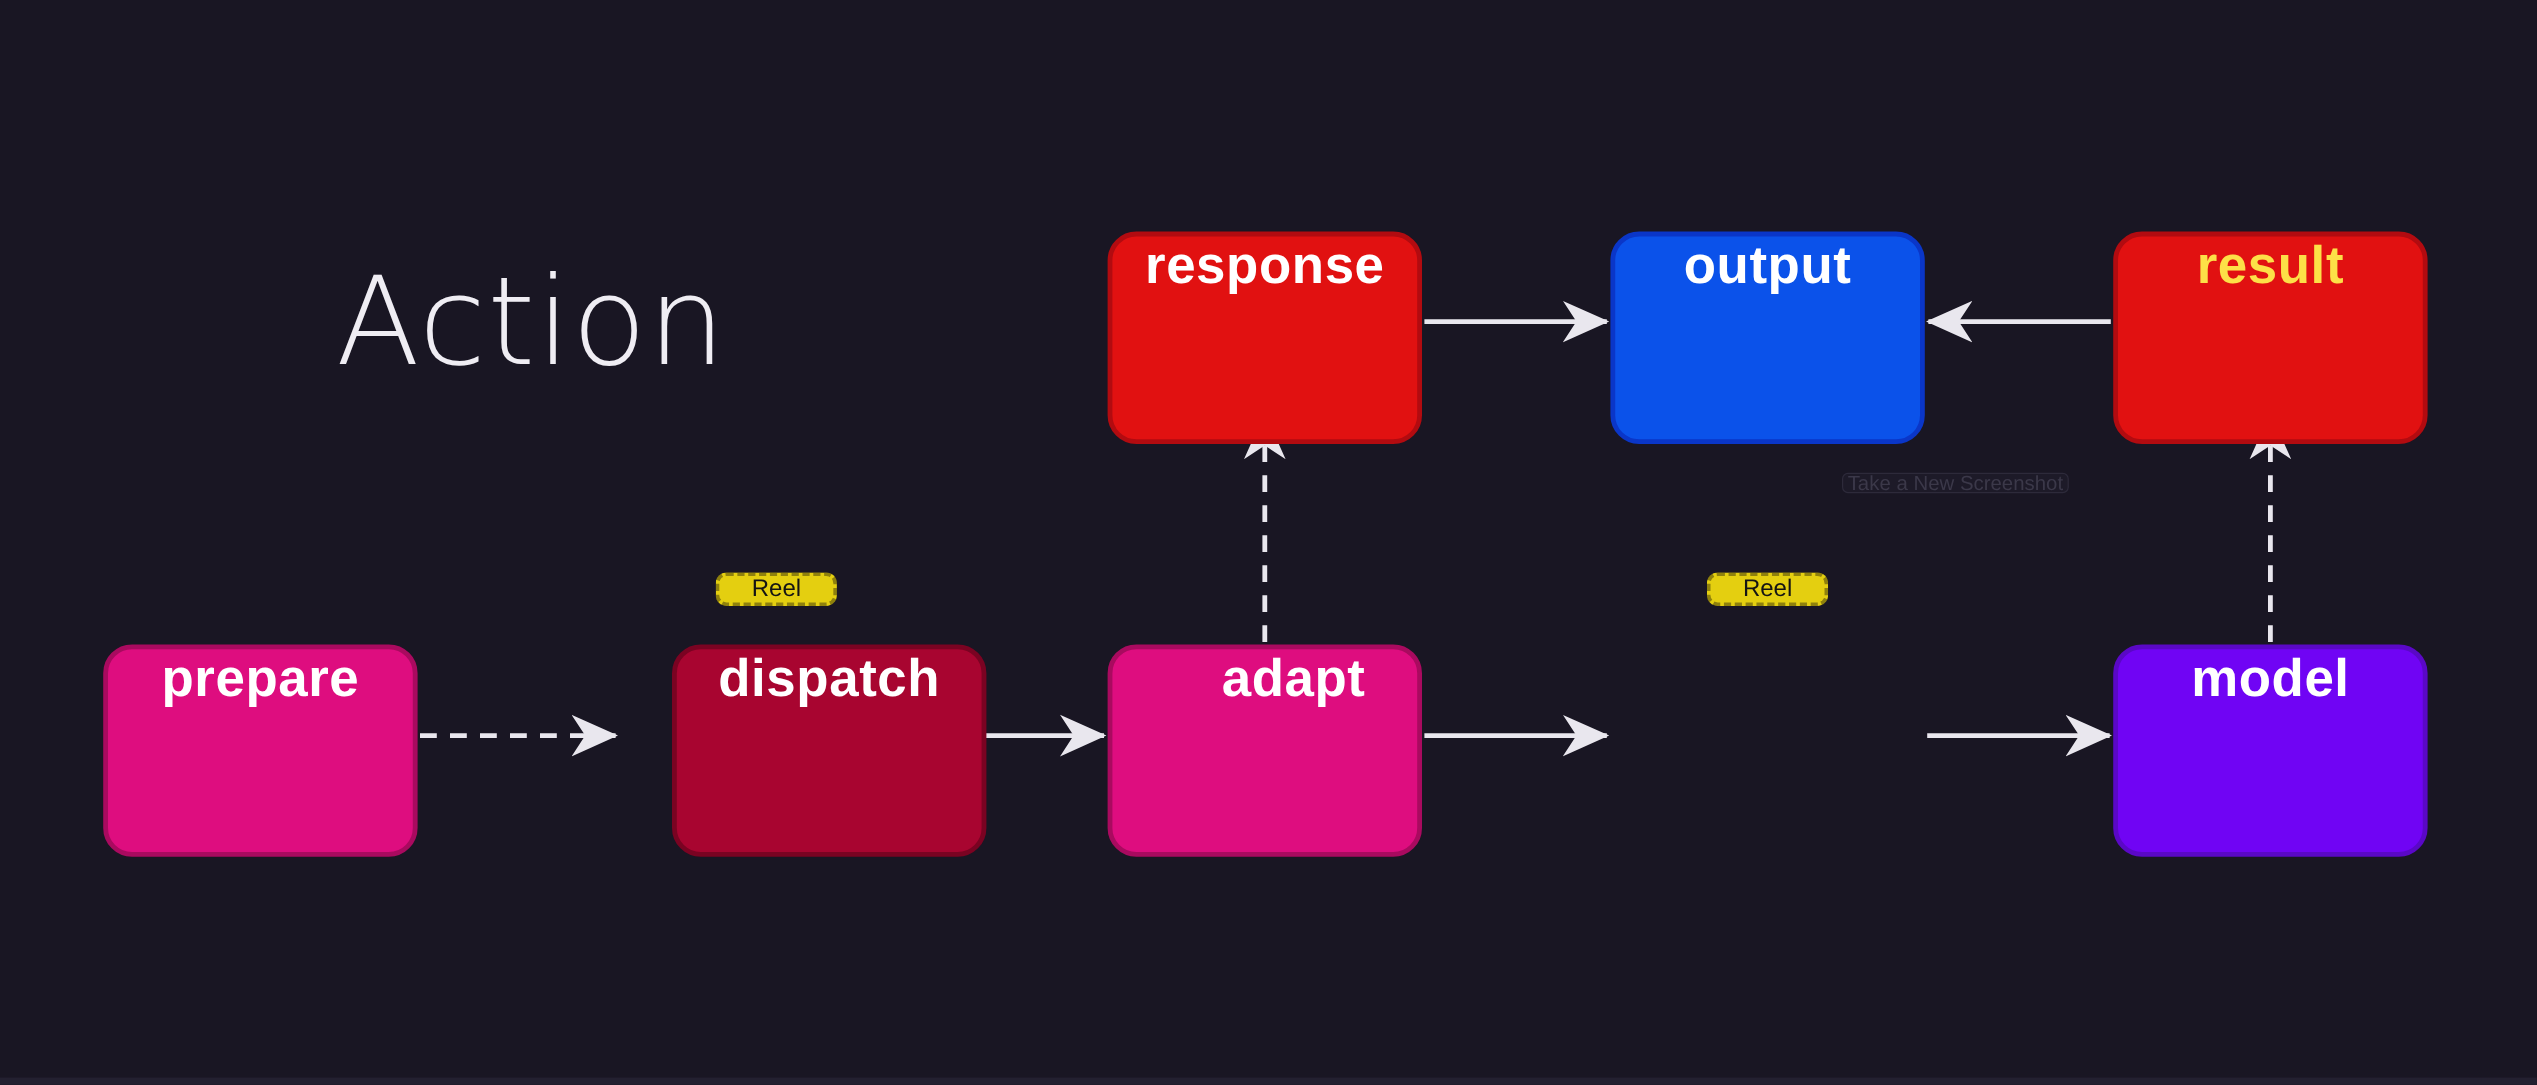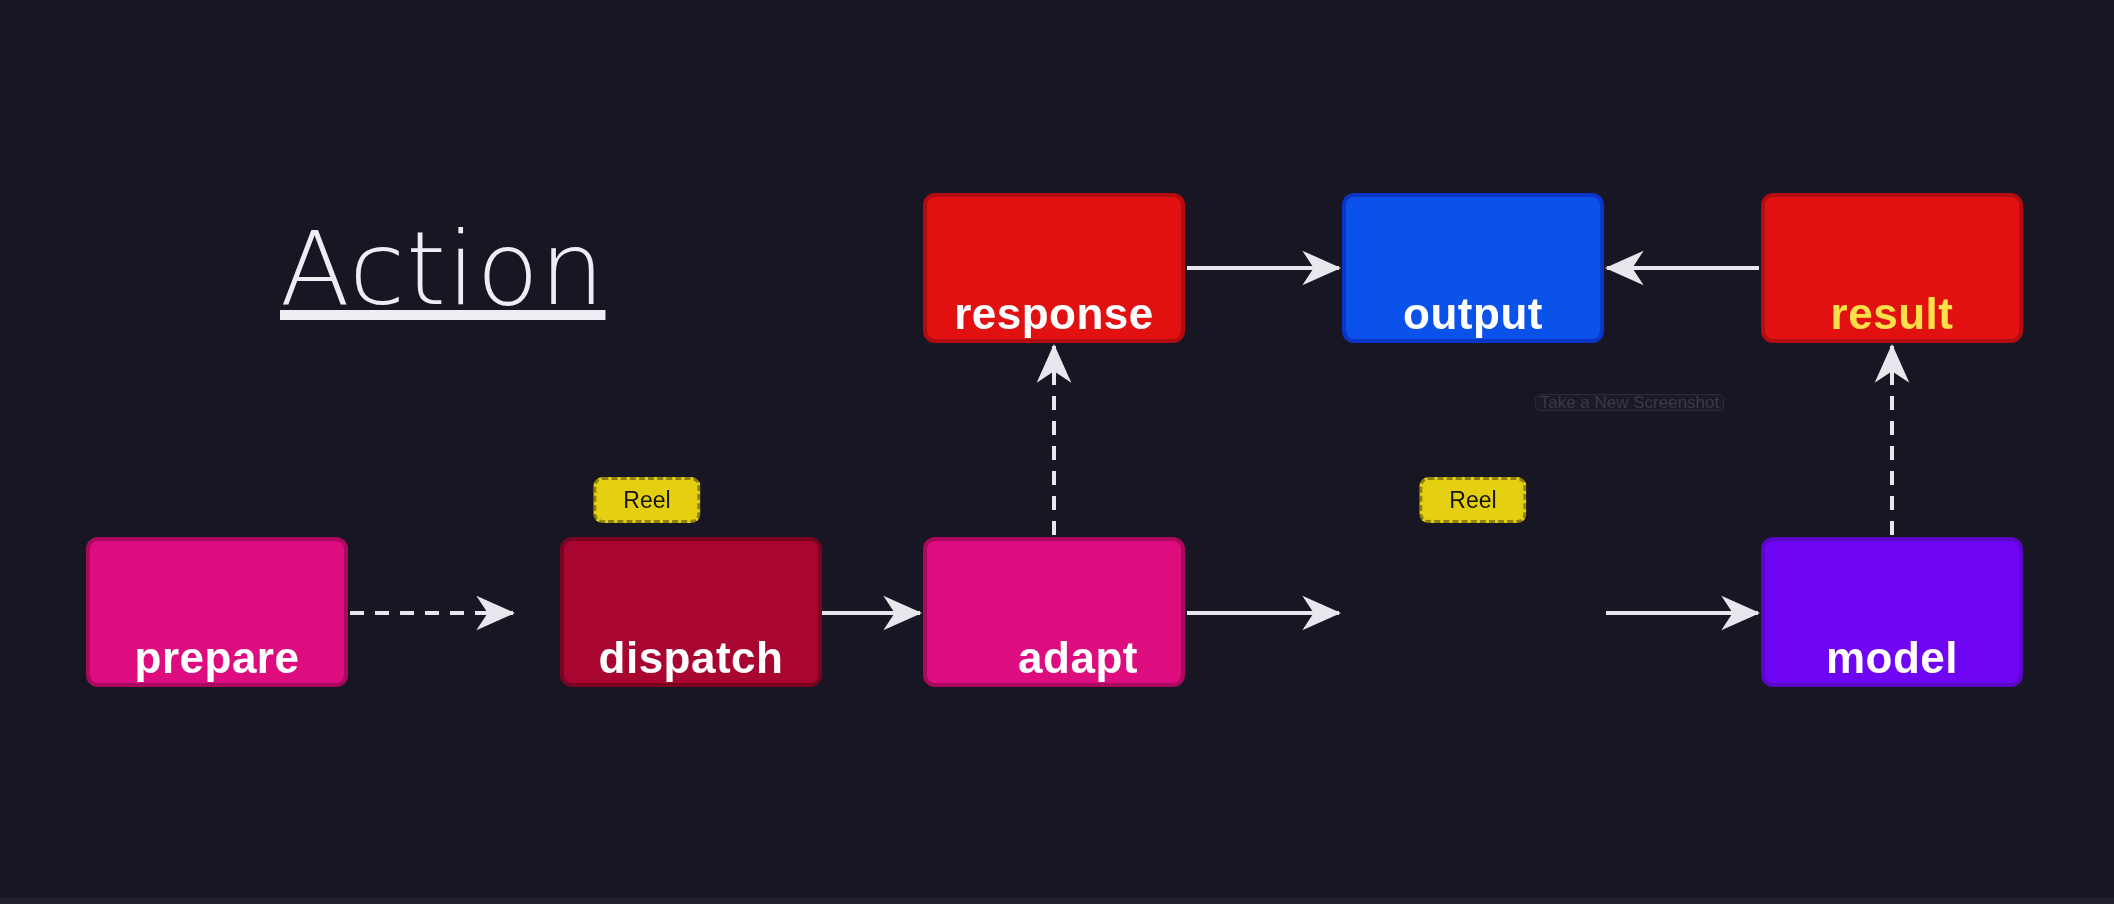--- a/index.html
+++ b/index.html
@@ -7,43 +7,43 @@
     width:2114px;height:904px;position:relative;overflow:hidden;
     background:#191623;
     font-family:"Liberation Sans",sans-serif;
   }
   .canvas{position:absolute;inset:0;}
   .bottom-strip{position:absolute;left:0;bottom:0;width:100%;height:6px;background:#232030;}
   .title{
     position:absolute;left:280px;top:218px;
     font-family:"DejaVu Sans","Liberation Sans",sans-serif;
     font-weight:200;font-size:102px;line-height:1;
-    color:#efedf3;letter-spacing:1px;text-decoration:underline;
+    color:#efedf3;letter-spacing:1px;
   }
   .edge-layer{position:absolute;left:0;top:0;width:2114px;height:904px;pointer-events:none;}
   .node{
-    position:absolute;width:262px;height:150px;box-sizing:border-box;
-    border:4px solid #000;border-radius:12px;
-    display:flex;align-items:flex-end;justify-content:center;
+    position:absolute;width:262px;height:177px;box-sizing:border-box;
+    border:4px solid #000;border-radius:24px;
+    display:flex;align-items:flex-start;justify-content:center;
   }
   .node-label{font-weight:700;font-size:44px;color:#ffffff;letter-spacing:0.5px;}
   #node-prepare {left:86px;  top:537px;}
   #node-dispatch{left:516px; top:537px;}
   #node-adapt   {left:923px; top:537px;}
   #node-fetch   {left:1342px;top:537px;}
   #node-model   {left:1761px;top:537px;}
   #node-response{left:923px; top:193px;}
   #node-output  {left:1342px;top:193px;}
   #node-result  {left:1761px;top:193px;}
   .badge{
     position:absolute;transform:translateX(-50%);
-    box-sizing:border-box;height:46px;padding:5px 27px;
+    box-sizing:border-box;height:28px;padding:5px 27px;
     border:3px dashed #8f810c;border-radius:9px;
     background:#e4cf10;color:#141414;
-    font-size:23px;line-height:30px;
+    font-size:20px;line-height:30px;
     display:flex;align-items:center;justify-content:center;
   }
   #badge-dispatch{left:647px;top:477px;}
   #badge-fetch{left:1473px;top:477px;}
   .ghost-button{
     position:absolute;left:1535px;top:394px;width:189px;height:17px;box-sizing:border-box;
     border:1px solid #2d2a3a;border-radius:5px;background:#1d1a28;
     color:#3b3849;font-size:17px;
     display:flex;align-items:center;justify-content:center;white-space:nowrap;
   }

